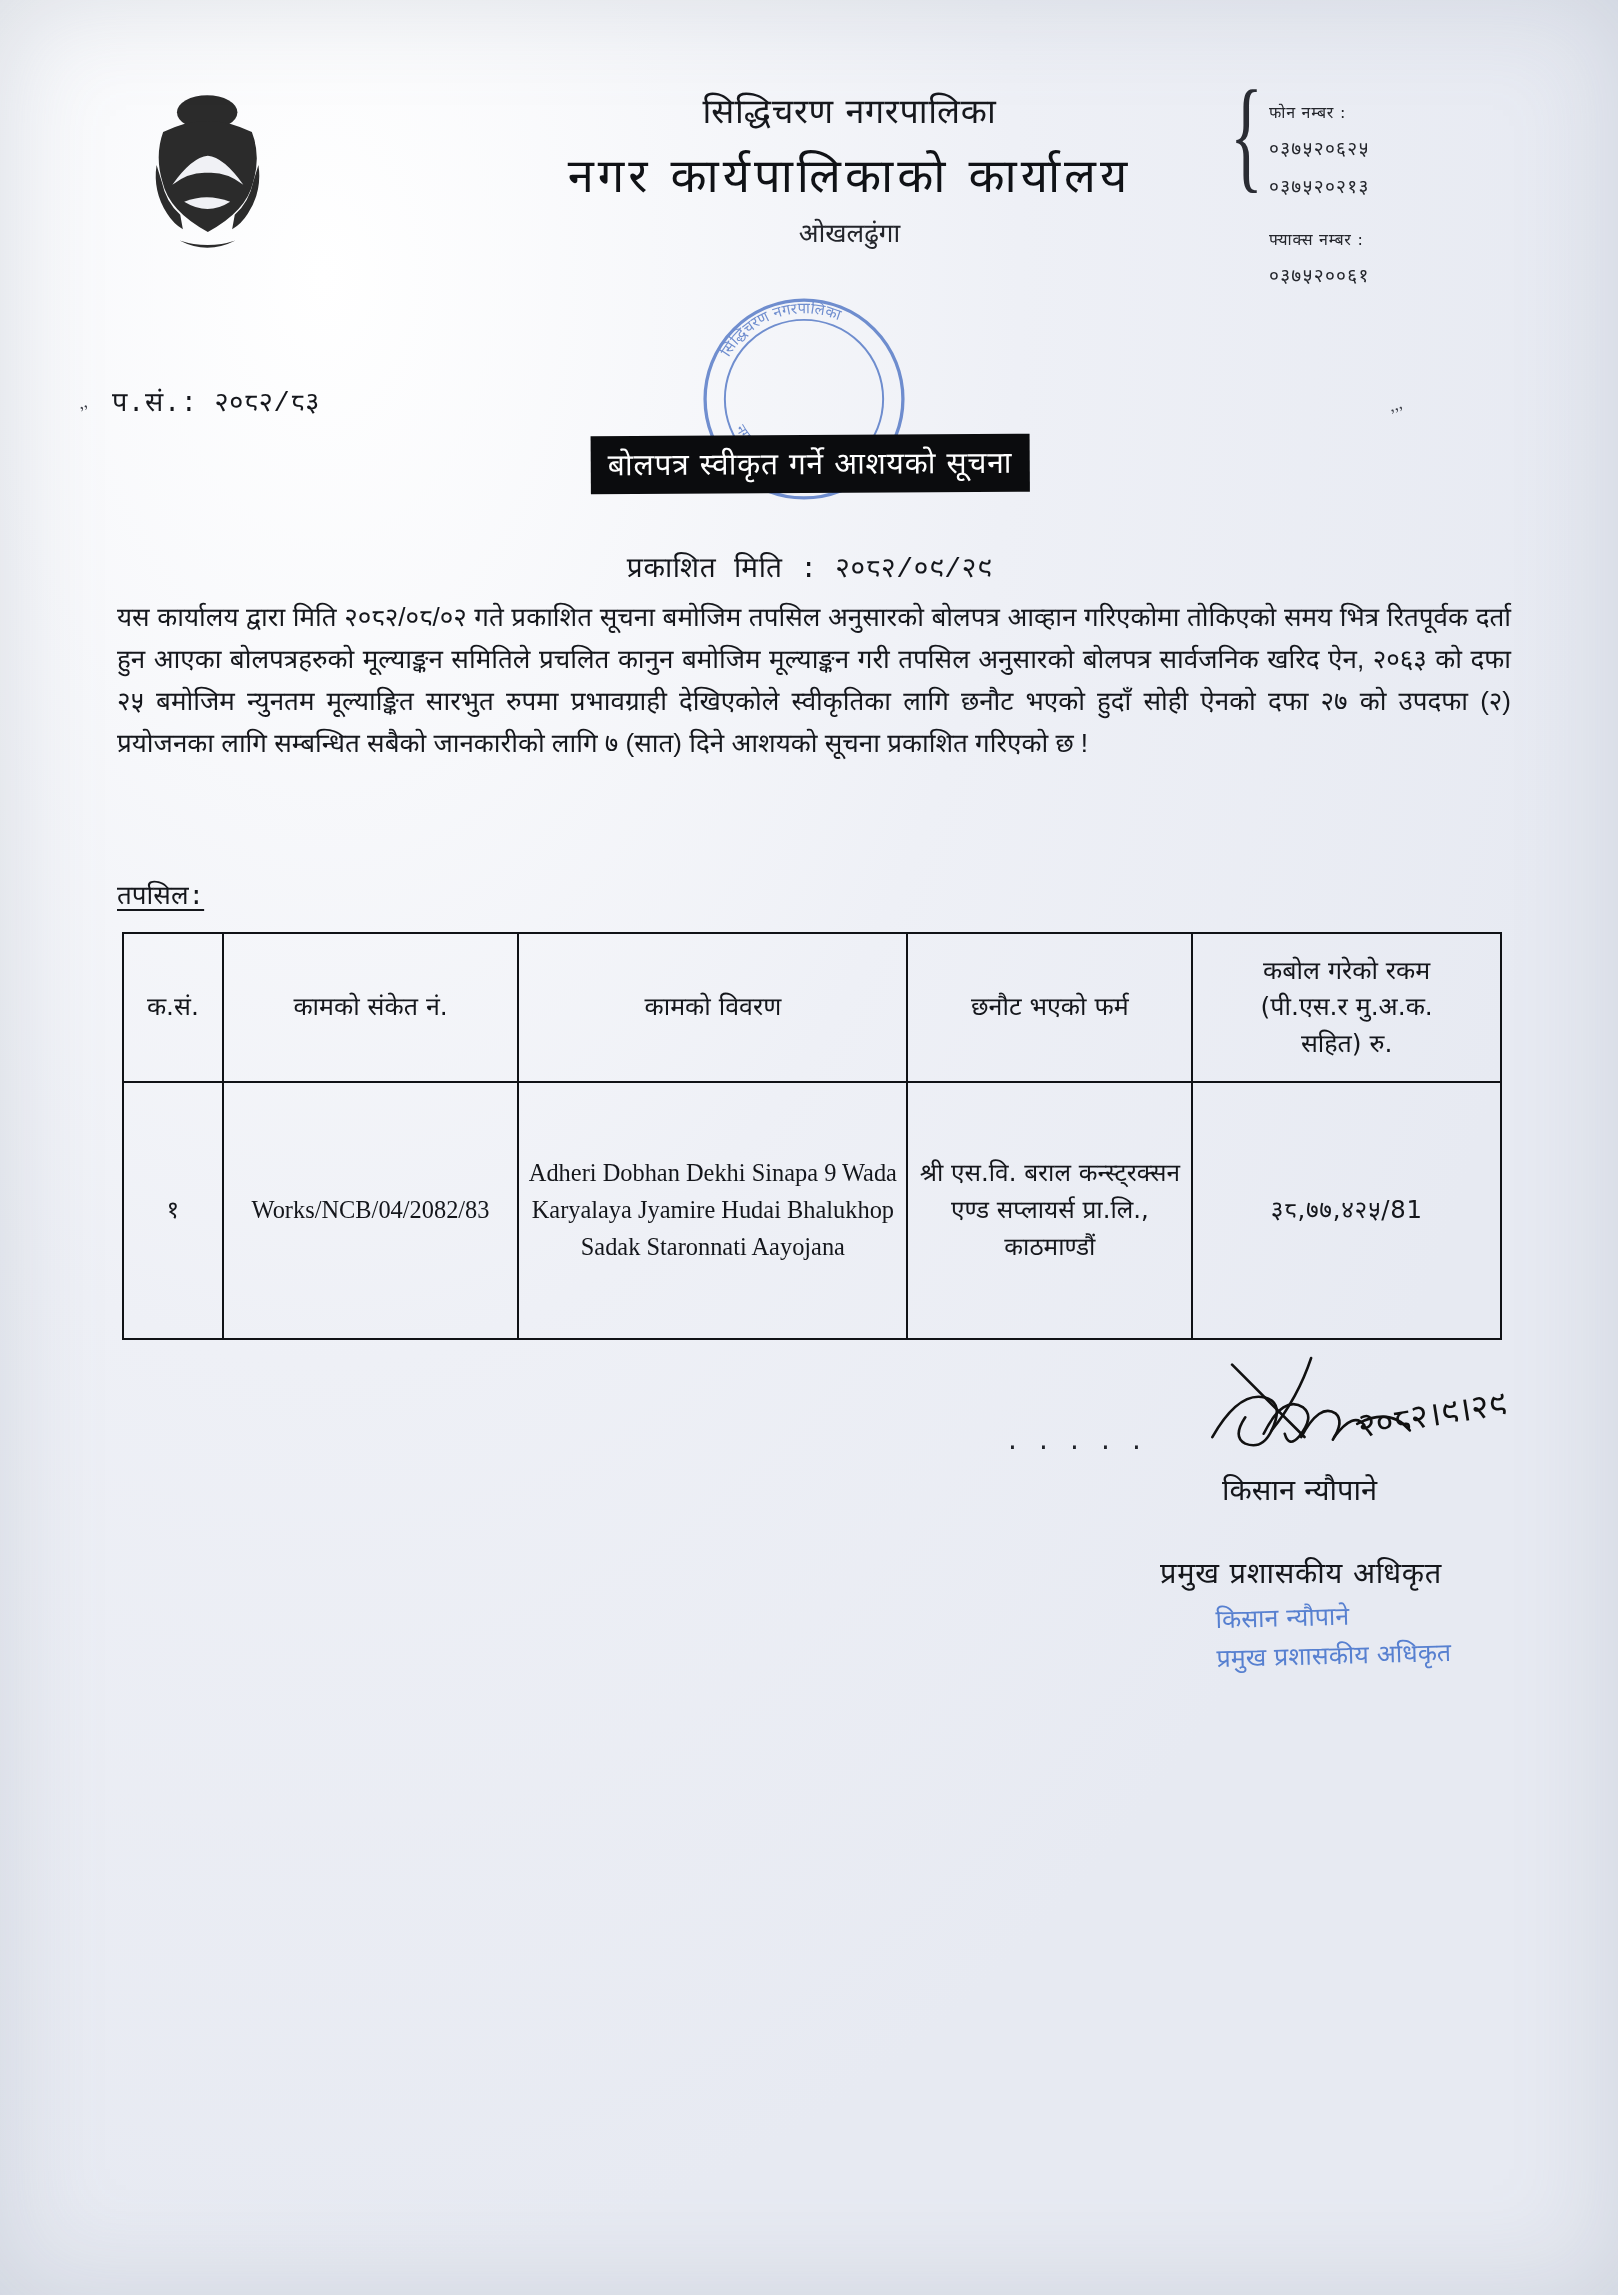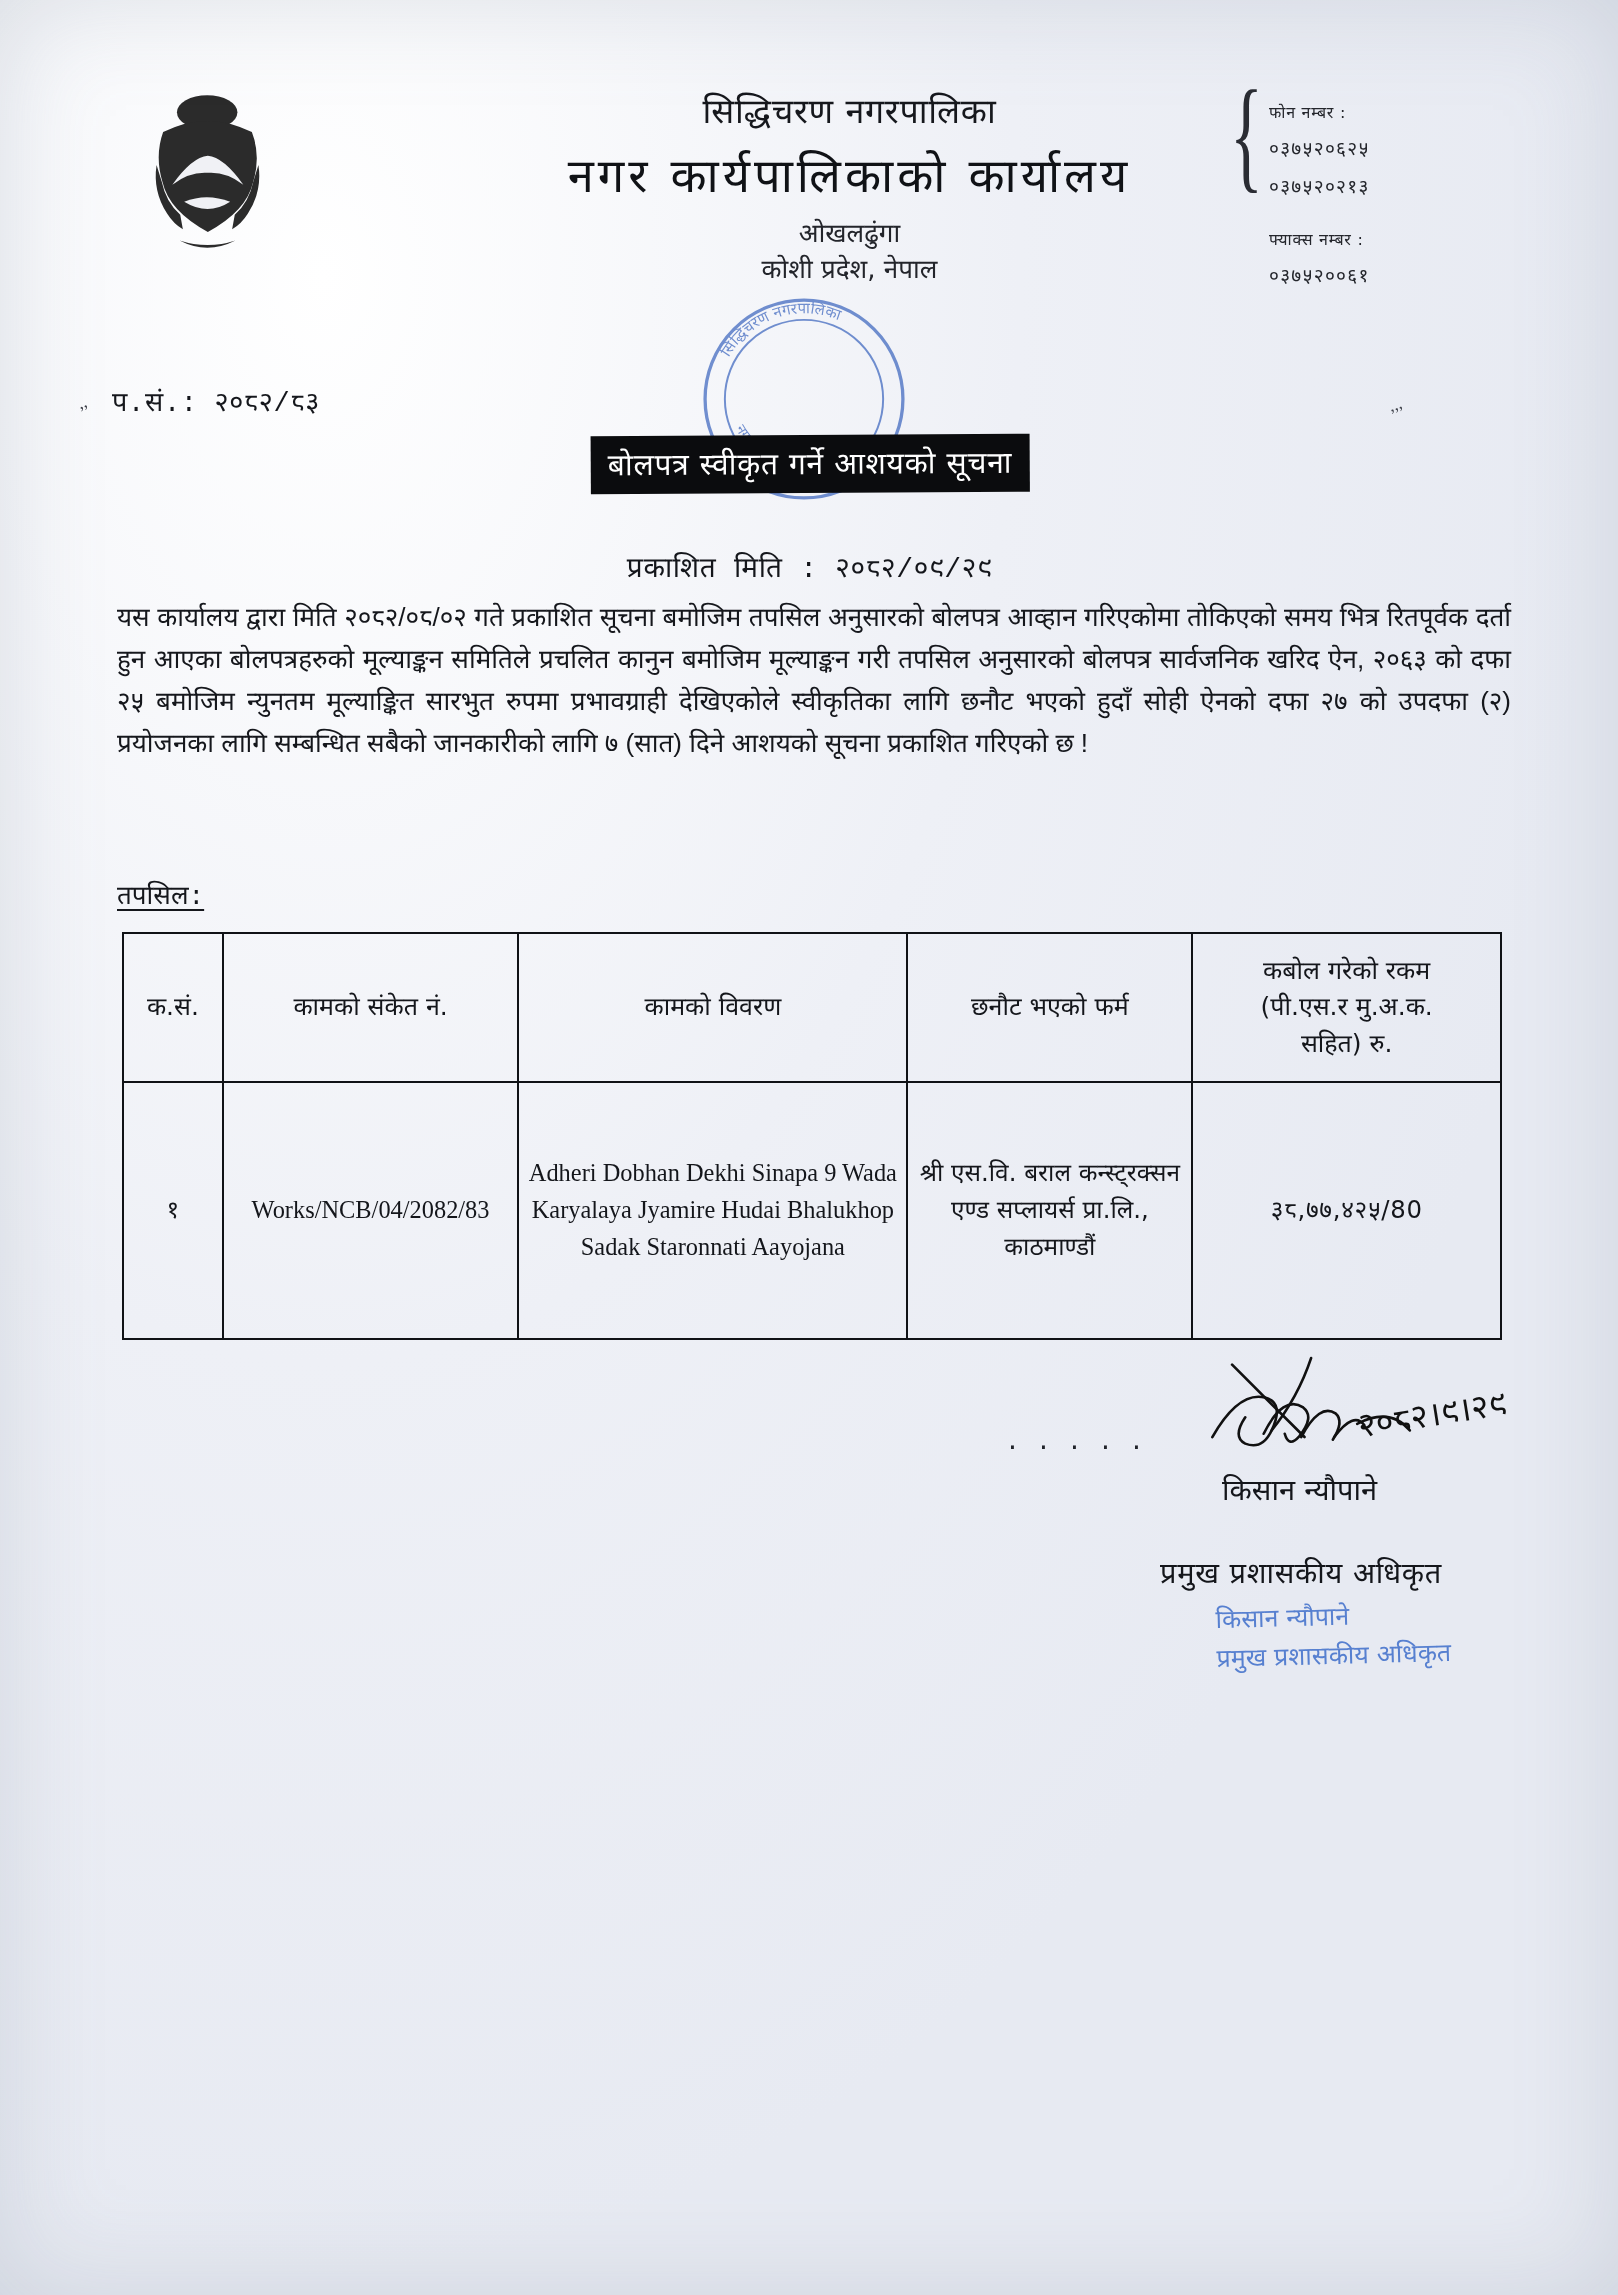--- a/index.html
+++ b/index.html
@@ -302,21 +302,20 @@
         <circle cx="88" cy="116" r="9"></circle>
       </g>
     </svg>
   </div>
 
   <div class="head-center">
     <div class="org-name">सिद्धिचरण नगरपालिका</div>
     <div class="office-name">नगर कार्यपालिकाको  कार्यालय</div>
     <div class="place-lines">
       <div>ओखलढुंगा</div>
-      <div>कोशी प्रदेश, नेपाल</div>
     </div>
   </div>
 
   <div class="phone-block">
     <div class="brace">{</div>
     <div class="phone-row lbl">फोन नम्बर :</div>
     <div class="phone-row num">०३७५२०६२५</div>
     <div class="phone-row num">०३७५२०२१३</div>
     <div class="phone-row lbl">फ्याक्स नम्बर :</div>
     <div class="phone-row num">०३७५२००६१</div>
@@ -361,21 +360,21 @@
           <span>सहित) रु.</span>
         </th>
       </tr>
     </thead>
     <tbody>
       <tr class="body-row">
         <td class="c-sn">१</td>
         <td class="c-code">Works/NCB/04/2082/83</td>
         <td class="c-desc">Adheri Dobhan Dekhi Sinapa 9 Wada Karyalaya Jyamire Hudai Bhalukhop Sadak Staronnati Aayojana</td>
         <td class="c-firm">श्री एस.वि. बराल कन्स्ट्रक्सन एण्ड सप्लायर्स प्रा.लि., काठमाण्डौं</td>
-        <td class="c-amt">३८,७७,४२५/80</td>
+        <td class="c-amt">३८,७७,४२५/81</td>
       </tr>
     </tbody>
   </table>
 
   <div class="sig-dots">. . . . .</div>
 
   <div class="sig-scribble">
     <svg viewBox="0 0 600 230" xmlns="http://www.w3.org/2000/svg">
       <g fill="none" stroke="#111" stroke-width="4" stroke-linecap="round">
         <path d="M40 150 q40 -70 80 -60 q30 8 10 50 q-14 30 -40 20 q-20 -10 0 -40"></path>

